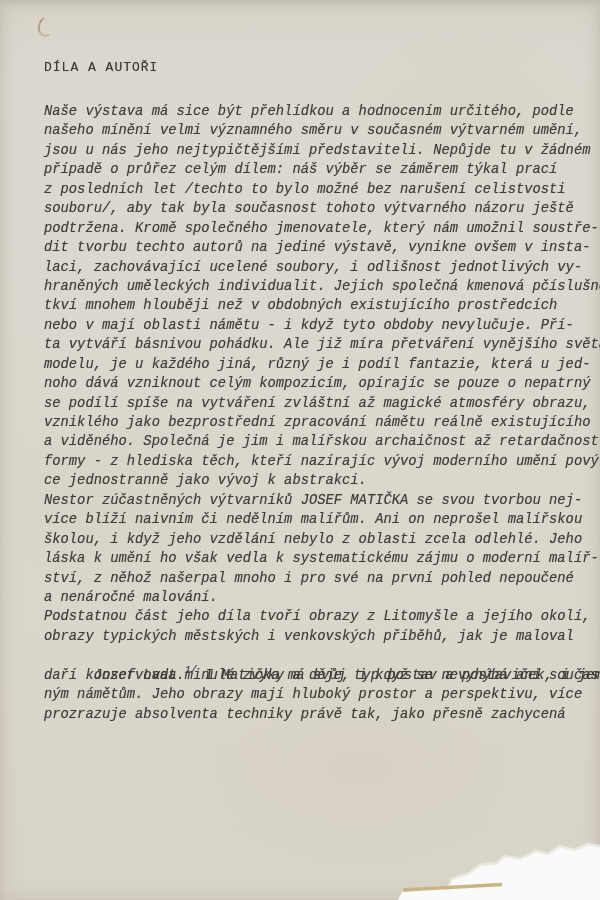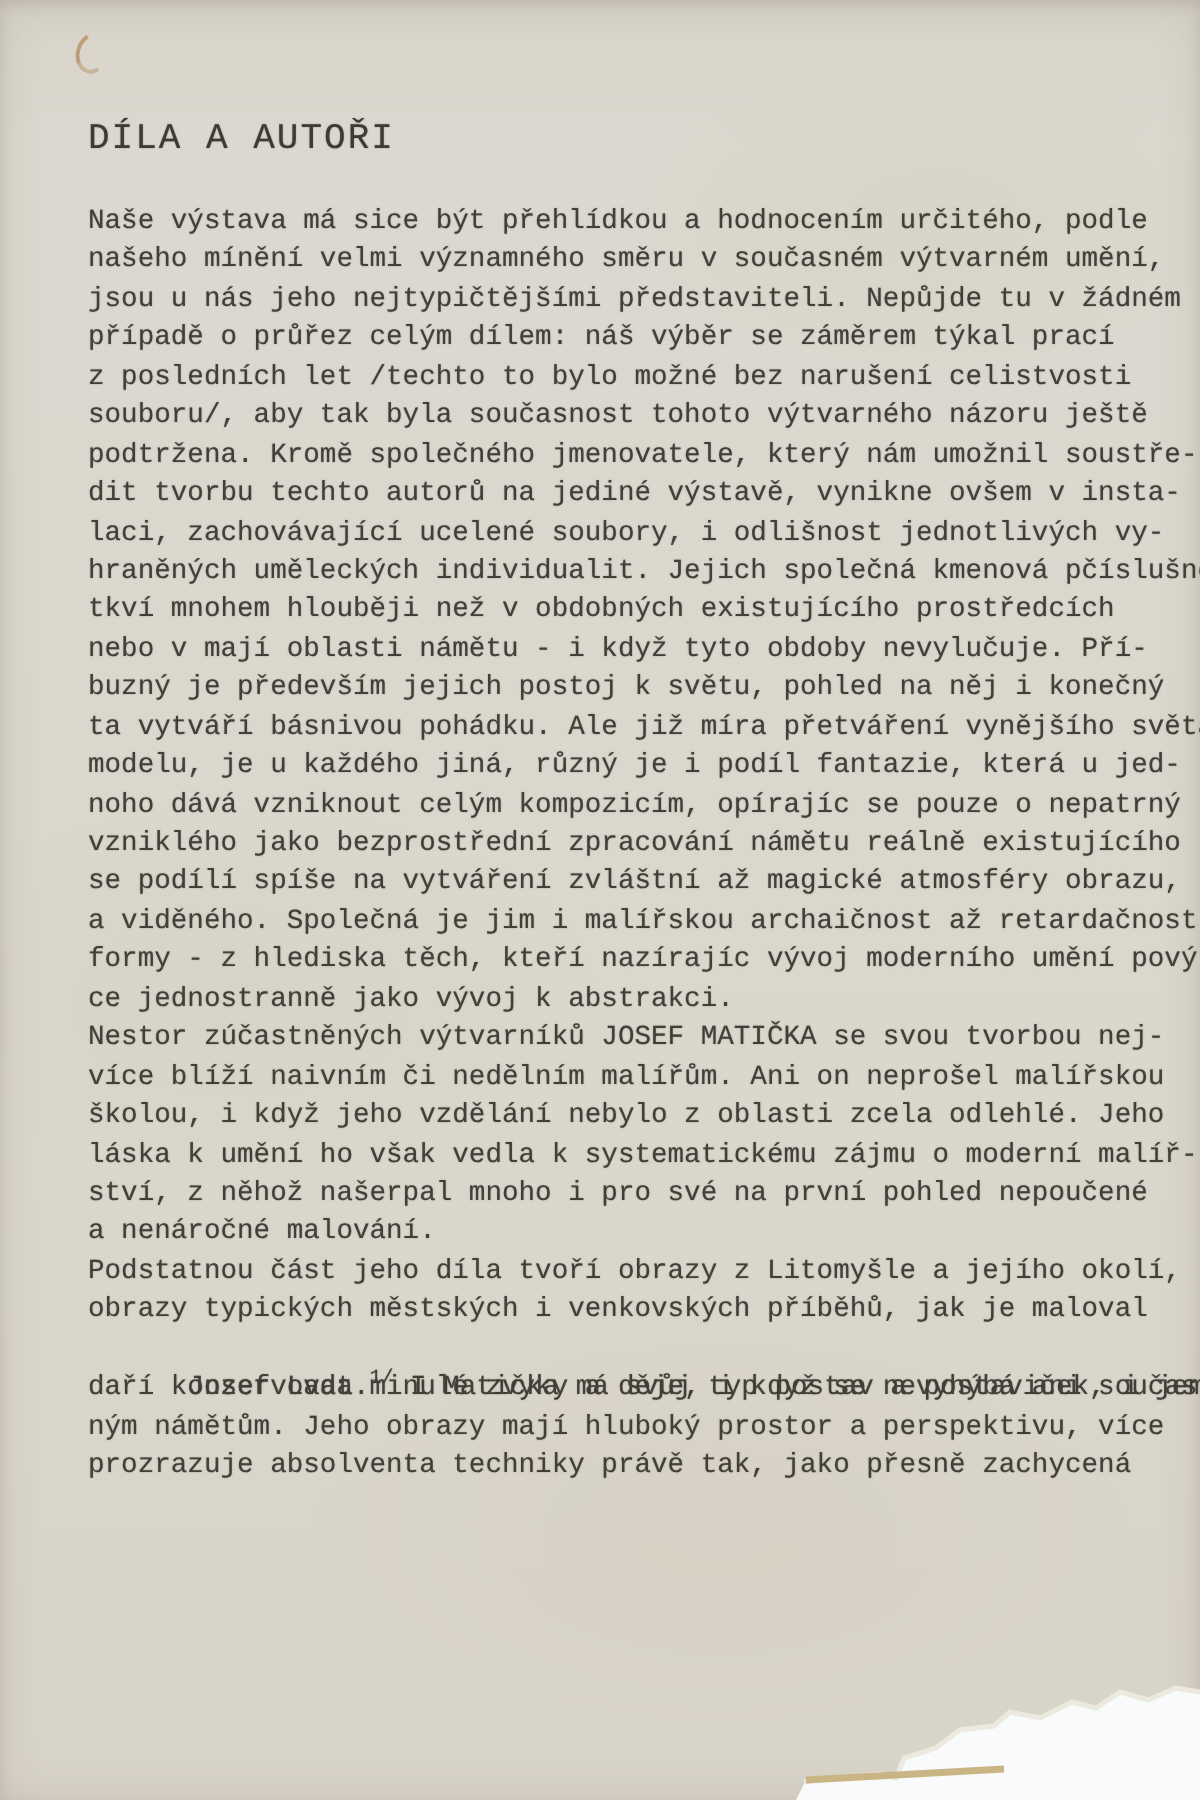--- a/index.html
+++ b/index.html
@@ -21,30 +21,31 @@
   .stain-crescent{
     position:absolute;left:38px;top:16px;width:13px;height:17px;
     border:2px solid transparent;
     border-left:2px solid rgba(164,115,52,0.55);
     border-bottom:2px solid rgba(164,115,52,0.35);
     border-radius:50%;
     transform:rotate(18deg);
   }
   .doc-title{
     position:absolute;left:44px;top:60px;
-    font-size:18px;letter-spacing:1px;
+    font-size:13px;letter-spacing:1px;
     color:#3e3a34;
     text-shadow:0 0 0.7px rgba(55,50,44,0.55);
     white-space:pre;
   }
   .body-text{
     position:absolute;left:44px;top:102px;width:556px;
     font-size:13.8px;line-height:19.45px;
     color:#423e38;
     text-shadow:0 0 0.7px rgba(58,53,46,0.5);
+    font-style:italic;
   }
   .tline{white-space:pre;height:19.45px;overflow:visible;}
   .fline{white-space:pre;height:19.45px;}
   .fline sup{font-size:10px;vertical-align:super;line-height:0;}
   .tear-svg{position:absolute;left:0;top:0;width:600px;height:900px;pointer-events:none;}
 </style>
 </head>
 <body>
 
 <div class="paper">
@@ -61,26 +62,25 @@
         <div class="tline">jsou u nás jeho nejtypičtějšími představiteli. Nepůjde tu v žádném</div>
         <div class="tline">případě o průřez celým dílem: náš výběr se záměrem týkal prací</div>
         <div class="tline">z posledních let /techto to bylo možné bez narušení celistvosti</div>
         <div class="tline">souboru/, aby tak byla současnost tohoto výtvarného názoru ještě</div>
         <div class="tline">podtržena. Kromě společného jmenovatele, který nám umožnil soustře-</div>
         <div class="tline">dit tvorbu techto autorů na jediné výstavě, vynikne ovšem v insta-</div>
         <div class="tline">laci, zachovávající ucelené soubory, i odlišnost jednotlivých vy-</div>
         <div class="tline">hraněných uměleckých individualit. Jejich společná kmenová pčíslušnost</div>
         <div class="tline">tkví mnohem hlouběji než v obdobných existujícího prostředcích</div>
         <div class="tline">nebo v mají oblasti námětu - i když tyto obdoby nevylučuje. Pří-</div>
-        <div class="tline">buzný je především jejich postoj k světu, pohled na něj i konečný</div>
         <div class="tline">ta vytváří básnivou pohádku. Ale již míra přetváření vynějšího světa,</div>
         <div class="tline">modelu, je u každého jiná, různý je i podíl fantazie, která u jed-</div>
         <div class="tline">noho dává vzniknout celým kompozicím, opírajíc se pouze o nepatrný</div>
+        <div class="tline">se podílí spíše na vytváření zvláštní až magické atmosféry obrazu,</div>
         <div class="tline">vzniklého jako bezprostřední zpracování námětu reálně existujícího</div>
-        <div class="tline">se podílí spíše na vytváření zvláštní až magické atmosféry obrazu,</div>
         <div class="tline">a viděného. Společná je jim i malířskou archaičnost až retardačnost</div>
         <div class="tline">formy - z hlediska těch, kteří nazírajíc vývoj moderního umění povýt-</div>
         <div class="tline">ce jednostranně jako vývoj k abstrakci.</div>
         <div class="tline">Nestor zúčastněných výtvarníků JOSEF MATIČKA se svou tvorbou nej-</div>
         <div class="tline">více blíží naivním či nedělním malířům. Ani on neprošel malířskou</div>
         <div class="tline">školou, i když jeho vzdělání nebylo z oblasti zcela odlehlé. Jeho</div>
         <div class="tline">láska k umění ho však vedla k systematickému zájmu o moderní malíř-</div>
         <div class="tline">ství, z něhož našerpal mnoho i pro své na první pohled nepoučené</div>
         <div class="tline">a nenáročné malování.</div>
         <div class="tline">Podstatnou část jeho díla tvoří obrazy z Litomyšle a jejího okolí,</div>

